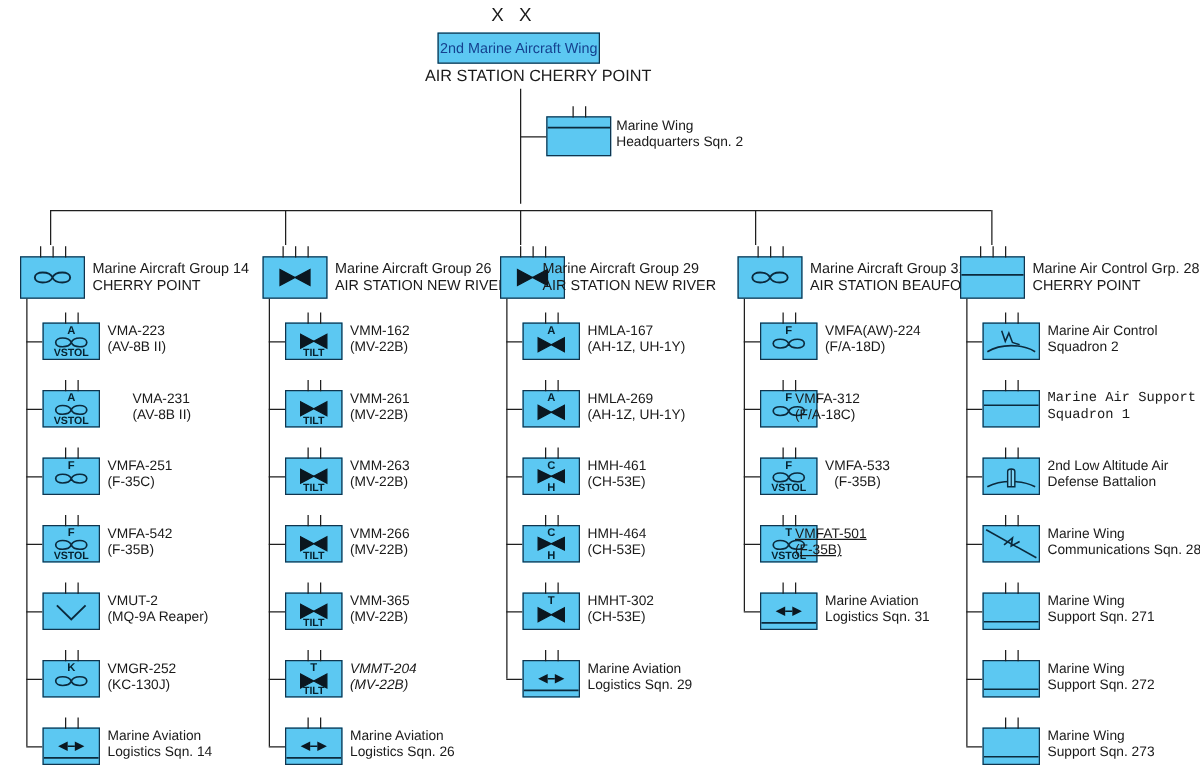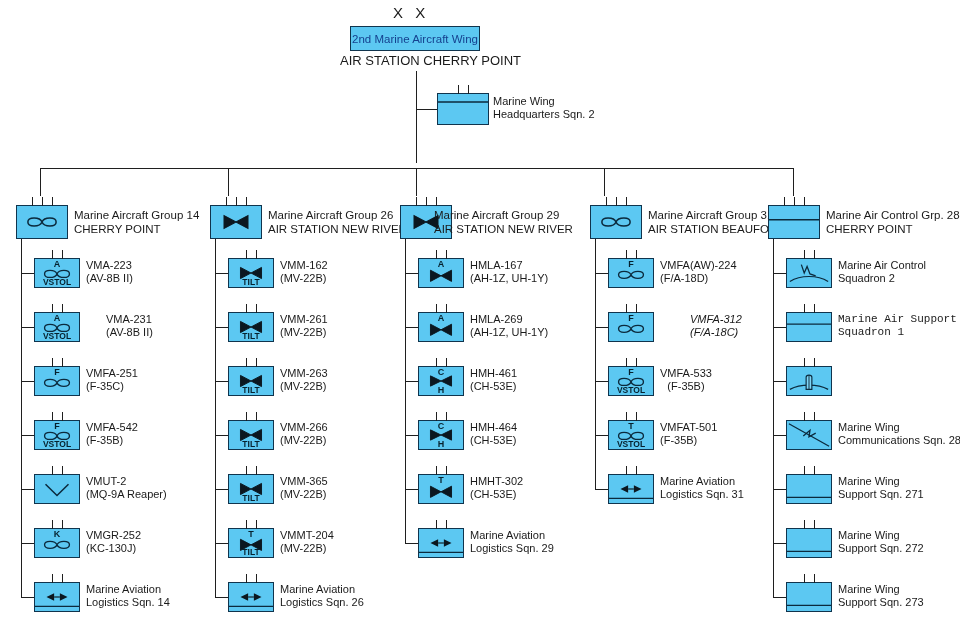--- a/index.html
+++ b/index.html
@@ -321,21 +321,21 @@
         <i></i>
       </div>
       <div class="glyph">
         <svg viewBox="0 0 46 30" preserveAspectRatio="none">
           <path d="M12 11 L12 23 L23 17 L34 23 L34 11 L23 17 Z" fill="#0b1720" stroke="#0b1720" stroke-width="1"></path>
         </svg>
         <span style="position: absolute; left: 0px; right: 0px; top: 0px; text-align: center; font-size: 9px; font-weight: bold; line-height: 10px; color: rgb(6, 34, 47);">T</span>
         <span style="position: absolute; left: 0px; right: 0px; bottom: 0px; text-align: center; font-size: 8.5px; font-weight: bold; line-height: 10px; color: rgb(6, 34, 47);">TILT</span>
       </div>
     </div>
-    <div class="lbl" style="left: 280px; top: 529px;">
+    <div class="lbl" style="left: 280px; top: 529px; font-style: italic;">
       <span class="l1">VMMT-204</span>
       <span class="l2">(MV-22B)</span>
     </div>
     <div class="hline" style="left: 215px; top: 597px; width: 13px;"></div>
     <div class="sym unit" style="left: 228px; top: 582px;">
       <div class="ticks">
         <i></i>
         <i></i>
       </div>
       <div class="glyph">
@@ -514,21 +514,21 @@
         <i></i>
         <i></i>
       </div>
       <div class="glyph">
         <svg viewBox="0 0 46 30" preserveAspectRatio="none">
           <path d="M10 17 C10 12, 21 12, 23 17 C25 22, 36 22, 36 17 C36 12, 25 12, 23 17 C21 22, 10 22, 10 17 Z" fill="none" stroke="#0b2a3d" stroke-width="1.4"></path>
         </svg>
         <span style="position: absolute; left: 0px; right: 0px; top: 0px; text-align: center; font-size: 9px; font-weight: bold; line-height: 10px; color: rgb(6, 34, 47);">F</span>
       </div>
     </div>
-    <div class="lbl" style="left: 690px; top: 313px; font-style: italic;">
+    <div class="lbl" style="left: 636px; top: 313px;">
       <span class="l1">VMFA-312</span>
       <span class="l2">(F/A-18C)</span>
     </div>
     <div class="hline" style="left: 595px; top: 381px; width: 13px;"></div>
     <div class="sym unit" style="left: 608px; top: 366px;">
       <div class="ticks">
         <i></i>
         <i></i>
       </div>
       <div class="glyph">
@@ -550,21 +550,21 @@
         <i></i>
       </div>
       <div class="glyph">
         <svg viewBox="0 0 46 30" preserveAspectRatio="none">
           <path d="M10 16 C10 11, 21 11, 23 16 C25 21, 36 21, 36 16 C36 11, 25 11, 23 16 C21 21, 10 21, 10 16 Z" fill="none" stroke="#0b2a3d" stroke-width="1.4"></path>
         </svg>
         <span style="position: absolute; left: 0px; right: 0px; top: 0px; text-align: center; font-size: 9px; font-weight: bold; line-height: 10px; color: rgb(6, 34, 47);">T</span>
         <span style="position: absolute; left: 0px; right: 0px; bottom: 0px; text-align: center; font-size: 8.5px; font-weight: bold; line-height: 10px; color: rgb(6, 34, 47);">VSTOL</span>
       </div>
     </div>
-    <div class="lbl" style="left: 660px; top: 421px;">
+    <div class="lbl" style="left: 636px; top: 421px; text-decoration: underline;">
       <span class="l1">VMFAT-501</span>
       <span class="l2">(F-35B)</span>
     </div>
     <div class="hline" style="left: 595px; top: 489px; width: 13px;"></div>
     <div class="sym unit" style="left: 608px; top: 474px;">
       <div class="ticks">
         <i></i>
         <i></i>
       </div>
       <div class="glyph">
@@ -637,20 +637,24 @@
         <i></i>
       </div>
       <div class="glyph">
         <svg viewBox="0 0 46 30" preserveAspectRatio="none">
           <path d="M3 24 C14 18, 32 18, 43 24" fill="none" stroke="#0b2a3d" stroke-width="1.3"></path>
           <path d="M20 24 L20 11 C20 8, 26 8, 26 11 L26 24 Z" fill="#7fd6f7" stroke="#0b2a3d" stroke-width="1.2"></path>
           <line x1="23" y1="9" x2="23" y2="24" stroke="#0b2a3d" stroke-width="1"></line>
         </svg>
       </div>
     </div>
+    <div class="lbl" style="left: 838px; top: 367px;">
+      <span class="l1">2nd Low Altitude Air</span>
+      <span class="l2">Defense Battalion</span>
+    </div>
     <div class="hline" style="left: 773px; top: 435px; width: 13px;"></div>
     <div class="sym unit" style="left: 786px; top: 420px;">
       <div class="ticks">
         <i></i>
         <i></i>
       </div>
       <div class="glyph">
         <svg viewBox="0 0 46 30" preserveAspectRatio="none">
           <line x1="2" y1="3" x2="44" y2="27" stroke="#0b2a3d" stroke-width="1.3"></line>
           <path d="M17 16 L24 10 L23 17 L30 13" fill="none" stroke="#0b2a3d" stroke-width="1.4"></path>

